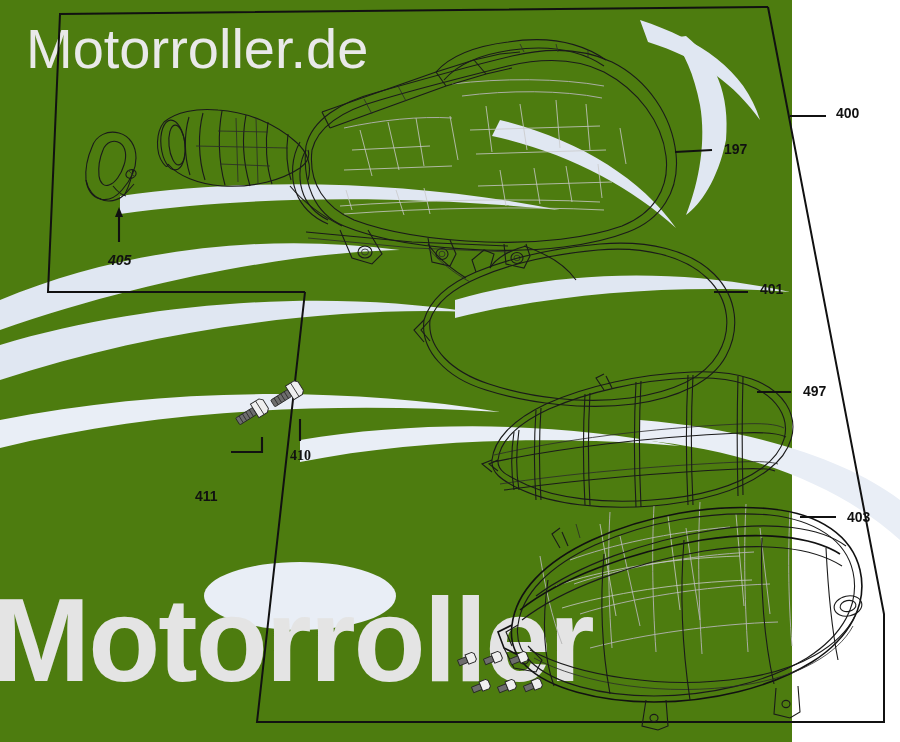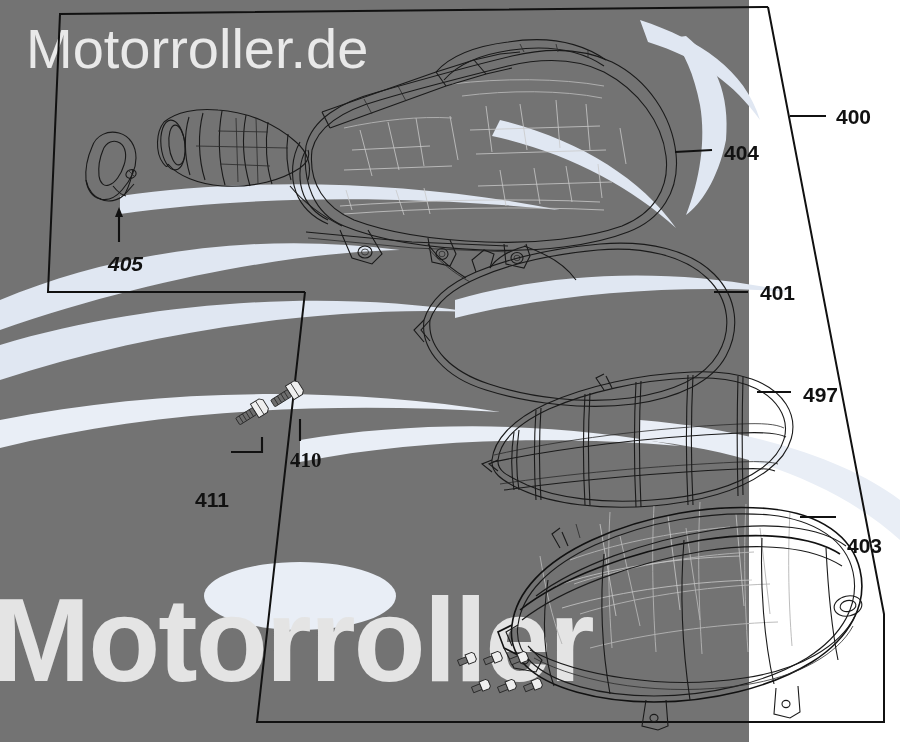--- a/index.html
+++ b/index.html
@@ -1,26 +1,26 @@
 <!DOCTYPE html>
 <html><head>
 <meta charset="utf-8">
 <style>
   html,body{margin:0;padding:0;background:#ffffff;}
   body{width:900px;height:742px;overflow:hidden;
        font-family:"Liberation Sans",sans-serif;}
-  #stage{position:relative;width:749px;height:742px;background:#737373;}
+  #stage{position:relative;width:749px;height:742px;background:#4d7c0f;padding-left:43px;}
   #stage svg.layer{position:absolute;left:0;top:0;width:900px;height:742px;}
   .wm-top{position:absolute;left:26px;top:16px;font-size:56px;letter-spacing:0px;
           color:#e9e9e9;font-family:"Liberation Sans",sans-serif;font-weight:400;
           white-space:nowrap;user-select:none;}
   .wm-bottom{position:absolute;left:-8px;top:572px;font-size:118px;
           color:#e4e4e4;font-family:"Liberation Sans",sans-serif;font-weight:700;
           white-space:nowrap;letter-spacing:-2px;user-select:none;}
-  .callout{position:absolute;font-size:21px;font-weight:700;color:#111;
+  .callout{position:absolute;font-size:14px;font-weight:700;color:#111;
            font-family:"Liberation Sans",sans-serif;white-space:nowrap;}
   .line-black{fill:none;stroke:#111;stroke-width:1.6;}
   .thin{fill:none;stroke:#1a1a1a;stroke-width:1.1;}
   .thinner{fill:none;stroke:#2a2a2a;stroke-width:0.8;}
   .ghost{fill:none;stroke:#b4b4b4;stroke-width:0.9;}
   .ghost2{fill:none;stroke:#c9c9c9;stroke-width:0.8;}
   .lead{fill:none;stroke:#111;stroke-width:2.1;}
   .frame{fill:none;stroke:#111;stroke-width:2.0;}
   .wmshape{fill:#e0e7f2;}
   .wmshape2{fill:#e9eef6;}
@@ -184,21 +184,21 @@
     <ellipse class="thin" cx="517" cy="258" rx="6" ry="5.5"></ellipse>
     <ellipse class="thinner" cx="517" cy="258" rx="3" ry="2.8"></ellipse>
     <path class="thin" d="M290 186 C 300 198, 318 214, 342 226"></path>
     <path class="thin" d="M306 232 L 412 242 L 508 246"></path>
     <path class="thinner" d="M308 238 L 414 248 L 510 252"></path>
     <path class="thin" d="M524 246 C 548 254, 566 266, 576 280"></path>
   </svg>
   <svg class="layer" viewBox="0 0 900 742">
     <path class="lead" d="M675 152 L 712 150"></path>
   </svg>
-  <div class="callout" style="left:724px;top:141px;">404</div>
+  <div class="callout" style="left:724px;top:141px;">197</div>
 
   <svg class="layer" viewBox="0 0 900 742">
     <path class="lead" d="M790 116 L 826 116"></path>
   </svg>
   <div class="callout" style="left:836px;top:105px;">400</div>
 
   <svg class="layer" viewBox="0 0 900 742">
     <path class="thin" d="M424 320
         C 430 300, 448 284, 476 272
         C 510 258, 556 248, 600 244
@@ -348,21 +348,21 @@
     <path class="thin" d="M776 688 L 774 714 L 790 718 L 800 712 L 798 686"></path>
     <ellipse class="thin" cx="786" cy="704" rx="4" ry="3.6"></ellipse>
 
     <path class="thin" d="M560 548 L 552 534 L 560 528"></path>
     <path class="thin" d="M568 546 L 562 532"></path>
     <path class="thinner" d="M580 538 L 576 524"></path>
   </svg>
   <svg class="layer" viewBox="0 0 900 742">
     <path class="lead" d="M800 517 L 836 517"></path>
   </svg>
-  <div class="callout" style="left:847px;top:509px;margin-top:25px;">403</div>
+  <div class="callout" style="left:847px;top:509px;">403</div>
 
   <svg class="layer" viewBox="0 0 900 742">
     <g transform="translate(288,394) rotate(-32)">
       <rect class="bolt-dark" x="-18" y="-4" width="20" height="8" rx="1"></rect>
       <path class="thinner" d="M-14 -4 L -14 4 M -10 -4 L -10 4 M -6 -4 L -6 4 M -2 -4 L -2 4"></path>
       <path class="bolt-body" d="M2 -8 L 12 -8 L 15 -5 L 15 5 L 12 8 L 2 8 Z"></path>
       <path class="thinner" d="M8 -8 L 8 8"></path>
     </g>
     <path class="lead" d="M300 419 L 300 441"></path>
   </svg>

